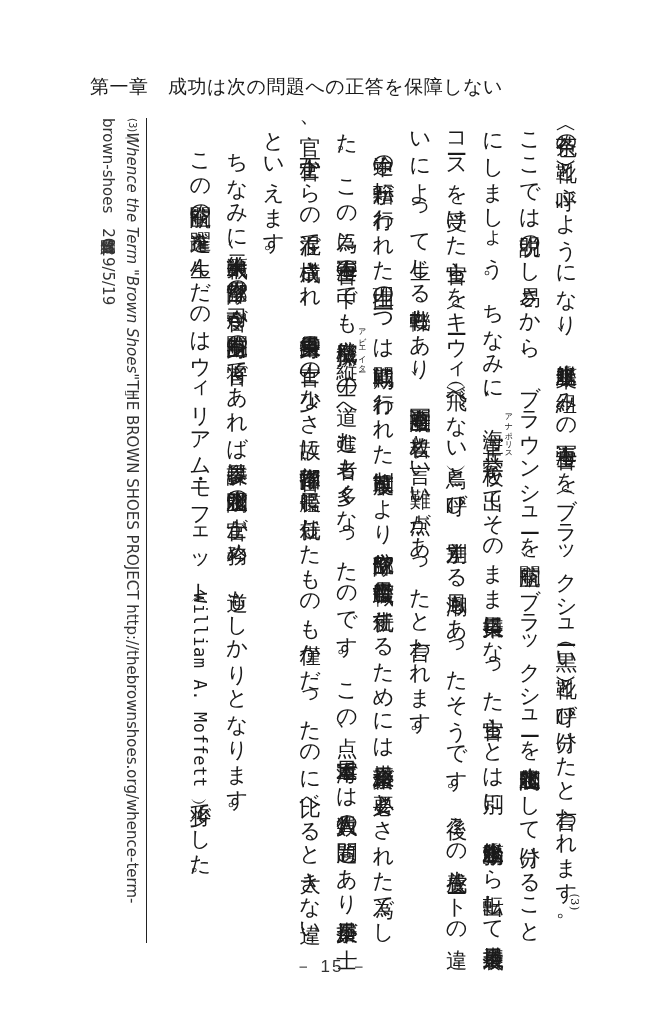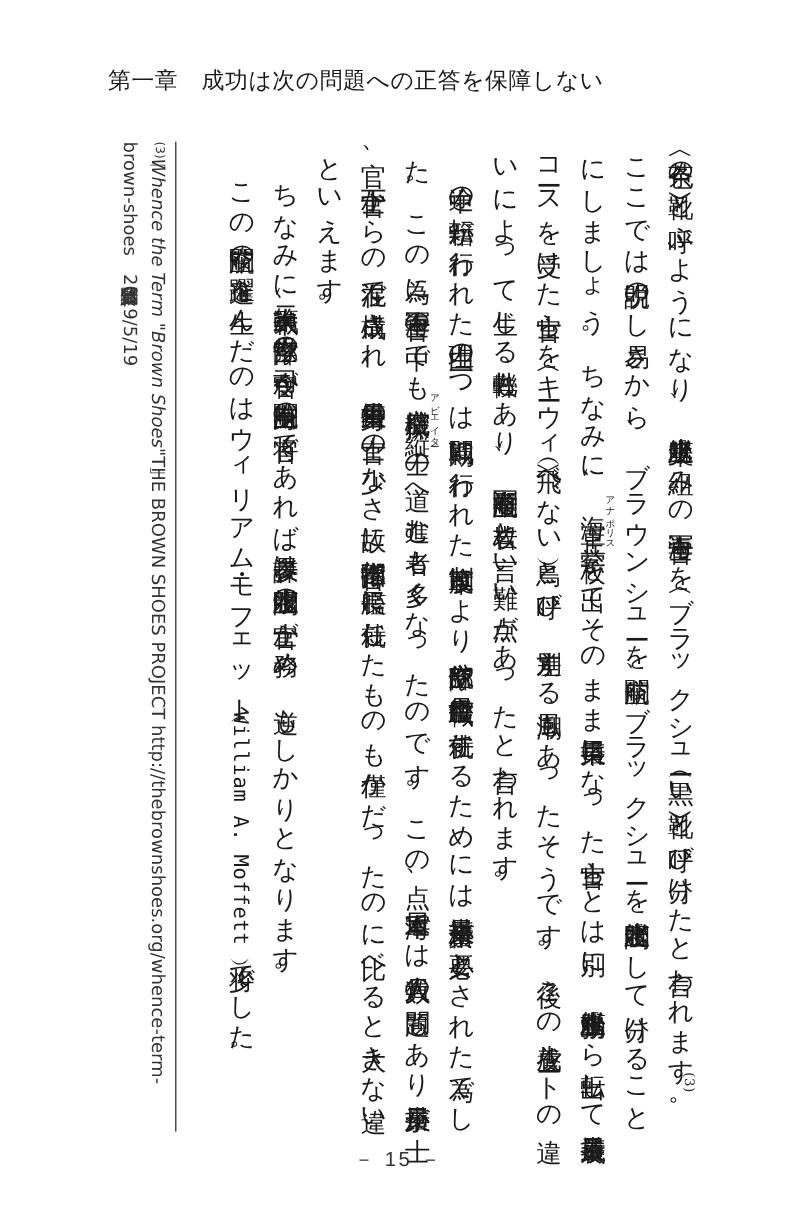--- a/index.html
+++ b/index.html
@@ -1,18 +1,18 @@
 <!DOCTYPE html>
 <html><head>
   <meta charset="utf-8">
   <style>
     html, body { margin: 0; padding: 0; background: #ffffff; }
     body { width: 664px; height: 1024px; position: relative; overflow: hidden; color: #1a1a1a; }
     .chapter-header {
-      position: absolute; left: 90px; top: 54px;
+      position: absolute; left: 90px; top: 74px;
       font-family: Liberation Mono, monospace; font-size: 19px; letter-spacing: 0.5px;
       white-space: nowrap;
     }
     .body-columns {
       position: absolute; top: 118px; right: 72px; width: 420px; height: 815px;
       writing-mode: vertical-rl;
       font-family: "DejaVu Serif", serif; font-size: 21.3px; line-height: 36.6px;
       letter-spacing: 0.6px; text-align: justify;
     }
     .body-columns p { margin: 0; text-indent: 0; }

